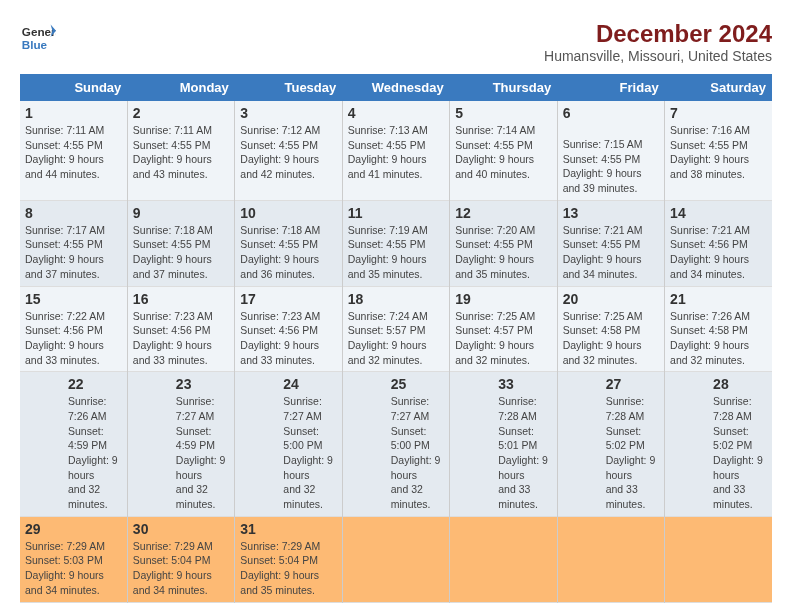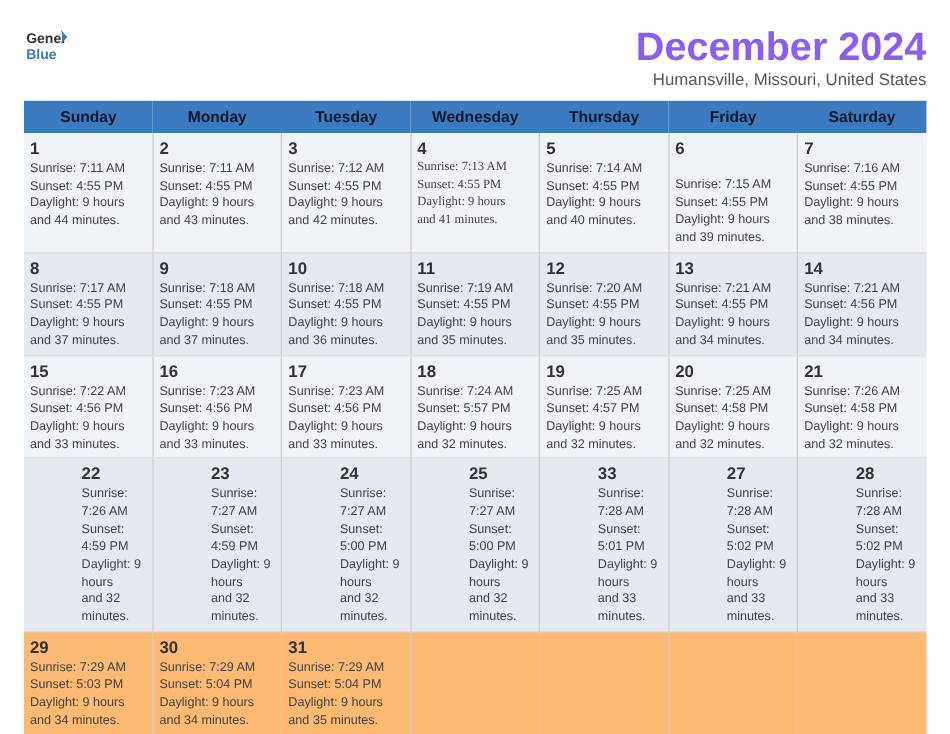--- a/index.html
+++ b/index.html
@@ -22,37 +22,37 @@
     }
     .logo-icon {
       width: 36px;
       height: 36px;
       margin-right: 4px;
     }
     .title-block {
       text-align: right;
     }
     .month-title {
-      font-size: 33px;
+      font-size: 24px;
       font-weight: bold;
-      color: #8b5cf6;
+      color: #7f1d1d;
     }
     .location {
       font-size: 14px;
       color: #555;
     }
     table {
       width: 100%;
       border-collapse: collapse;
       font-size: 11px;
     }
     thead tr th {
       background-color: #3a7abf;
-      color: #0f172a;
-      text-align: center;
+      color: #ffffff;
+      text-align: right;
       padding: 6px 6px;
       font-size: 13px;
       font-weight: bold;
     }
     tbody tr {
       border-bottom: 1px solid #ddd;
     }
     tbody tr:nth-child(odd) {
       background-color: #f5f5f5;
     }
@@ -141,21 +141,21 @@
         </td>
         <td>
           <span class="day-num">3</span>
           <div class="day-info" style="white-space: pre-line;">Sunrise: 7:12 AM
 Sunset: 4:55 PM
 Daylight: 9 hours
 and 42 minutes.</div>
         </td>
         <td>
           <span class="day-num">4</span>
-          <div class="day-info" style="white-space: pre-line; font-family: Liberation Serif, serif;">Sunrise: 7:13 AM
+          <div class="day-info" style="white-space: pre-line;">Sunrise: 7:13 AM
 Sunset: 4:55 PM
 Daylight: 9 hours
 and 41 minutes.</div>
         </td>
         <td>
           <span class="day-num">5</span>
           <div class="day-info" style="white-space: pre-line;">Sunrise: 7:14 AM
 Sunset: 4:55 PM
 Daylight: 9 hours
 and 40 minutes.</div>

